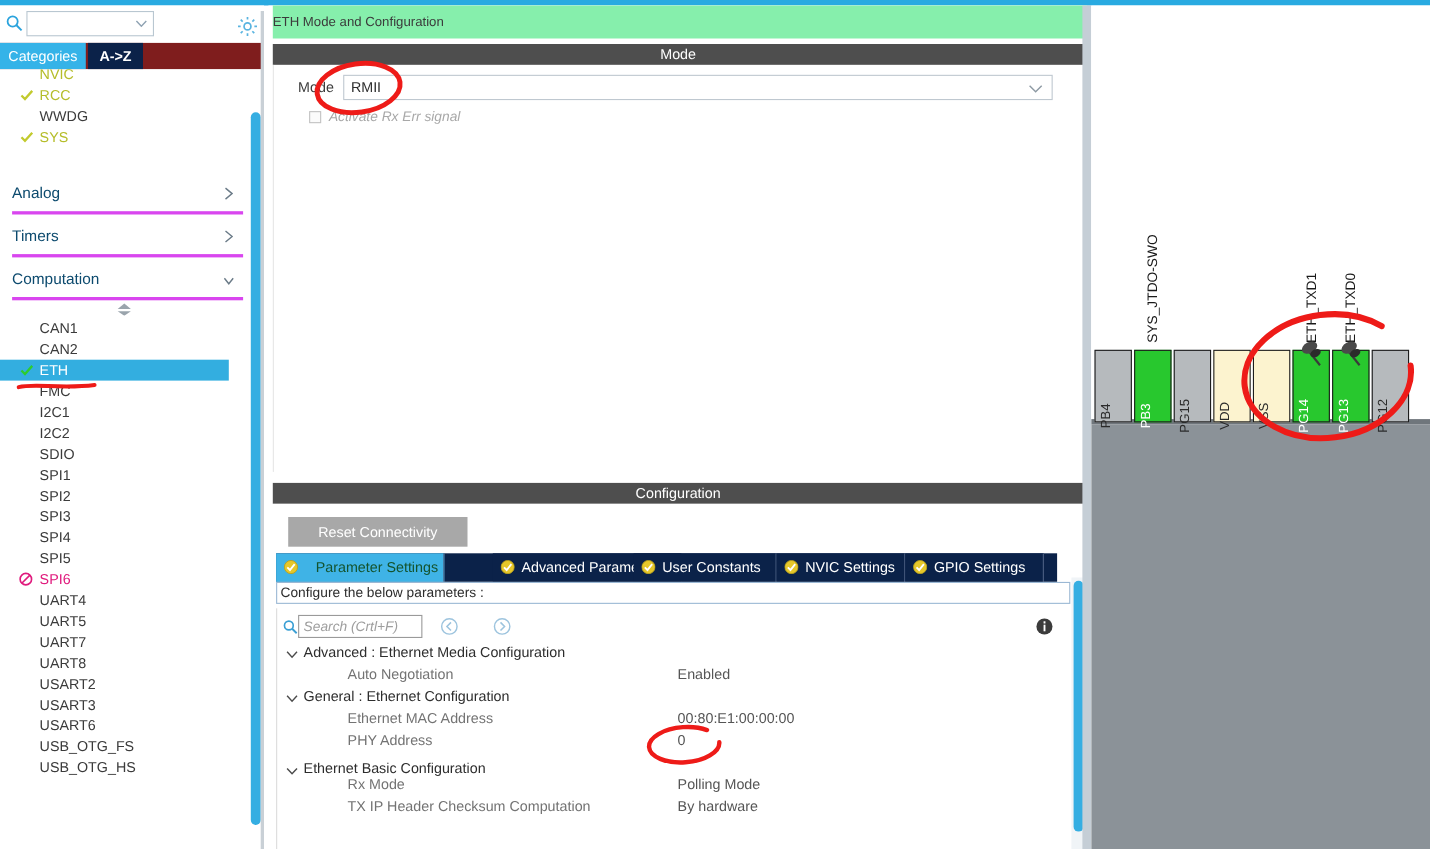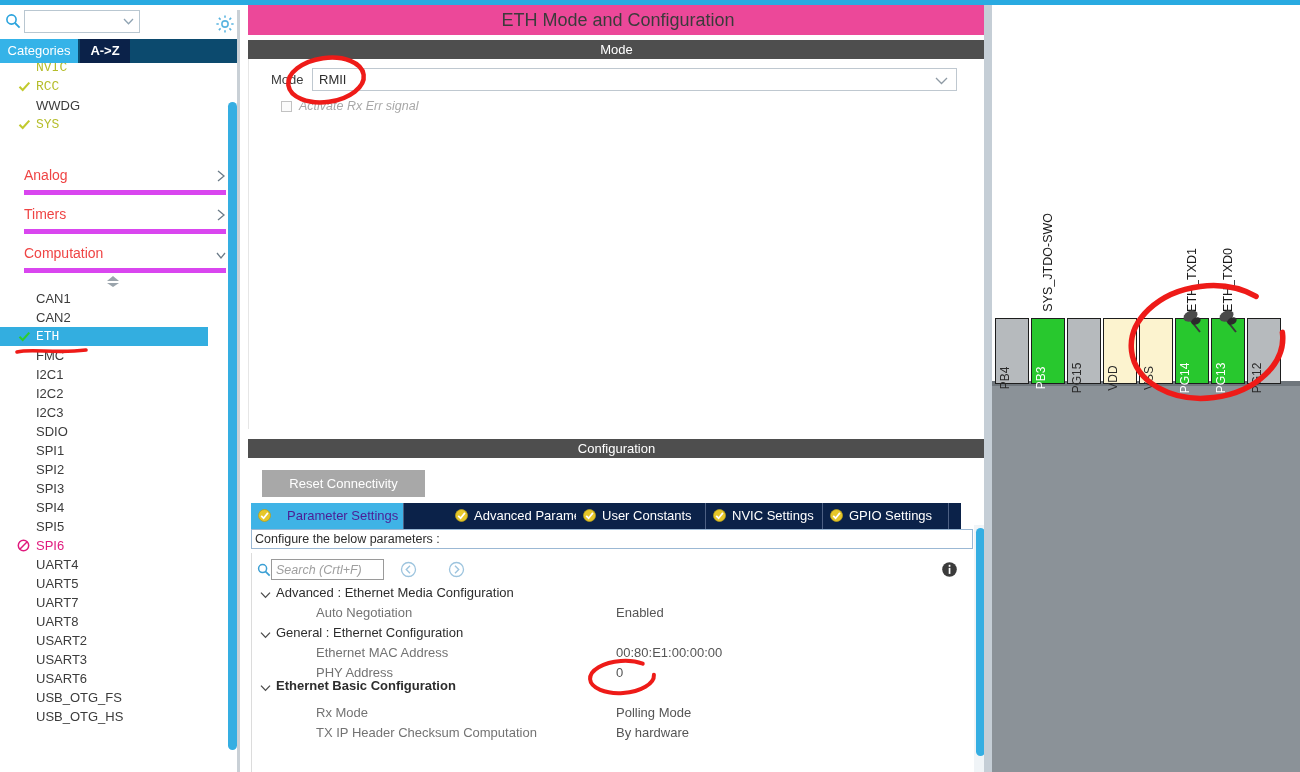--- a/index.html
+++ b/index.html
@@ -37,21 +37,21 @@
   .search-combo .chev {
     position: absolute; right: 5px; top: 7px; width: 11px; height: 7px;
   }
   .gear-btn {
     position: absolute; left: 214px; top: 8px; width: 22px; height: 22px;
     cursor: pointer;
   }
 
   .tabs-row {
     position: absolute; left: 0; top: 34px; width: 276px; height: 24px;
-    background: #0c4a6e;
+    background: #7f1d1d;
   }
   .tab-cats {
     position: absolute; left: 0; top: 0; width: 78px; height: 24px;
     background: #35b3e8; color: #ffffff; font-size: 13px;
     line-height: 24px; text-align: center; cursor: pointer;
   }
   .tab-az {
     position: absolute; left: 80px; top: 0; width: 50px; height: 24px;
     background: #0b2249; color: #ffffff; font-size: 13px; font-weight: bold;
     line-height: 24px; text-align: center; cursor: pointer;
@@ -59,34 +59,34 @@
 
   .tree-area {
     position: absolute; left: 0; top: 58px; width: 240px; height: 709px;
     background: #ffffff; overflow: hidden;
   }
   .tree-item {
     height: 19px; line-height: 19px; font-size: 13px;
     color: #3b3b3b; padding-left: 36px; position: relative;
     white-space: nowrap; cursor: pointer;
   }
-  .tree-item.olive { color: #b5bd2a; font-family: Liberation Mono, monospace; }
+  .tree-item.olive { color: #b5bd2a; }
   .tree-item.sel {
     background: #33aee0; color: #ffffff; width: 208px;
   }
   .tick {
     position: absolute; left: 18px; top: 3px; width: 13px; height: 13px;
   }
   .ban {
     position: absolute; left: 17px; top: 3px; width: 13px; height: 13px;
   }
   .cat-row {
     position: relative; height: 39px; line-height: 39px; width: 210px;
-    margin-left: 24px; border-bottom: 5px solid #d946ef;
-    font-size: 14px; color: #ef4444; cursor: pointer;
+    margin-left: 11px; border-bottom: 3px solid #d946ef;
+    font-size: 14px; color: #0c4a6e; cursor: pointer;
   }
   .cat-row .arrow {
     position: absolute; right: 8px; top: 14px; width: 10px; height: 12px;
   }
   .collapse-ctl {
     position: relative; height: 16px; width: 240px;
   }
   .collapse-ctl svg { position: absolute; left: 105px; top: 2px; }
 
   
@@ -103,22 +103,22 @@
     background: #c9d0d6;
   }
 
   
   .center {
     position: absolute; left: 244px; top: 5px; width: 744px; height: 767px;
     background: #ffffff;
   }
   .panel-title {
     position: absolute; left: 4px; top: 0; width: 740px; height: 30px;
-    line-height: 30px; text-align: center; font-size: 18px; color: #3b3b3b;
-    background: #ec4899;
+    line-height: 30px; font-size: 12px; color: #3b3b3b;
+    background: #86efac;
   }
   .bar-dark {
     position: absolute; height: 19px; line-height: 19px; text-align: center;
     background: #4e4e4e; color: #ffffff; font-size: 13px;
   }
   #mode-bar { left: 4px; top: 35px; width: 737px; }
   #config-bar { left: 4px; top: 434px; width: 737px; }
 
   .mode-body {
     position: absolute; left: 4px; top: 54px; width: 737px; height: 370px;
@@ -161,21 +161,21 @@
   .tabstrip {
     position: absolute; left: 3px; top: 45px; width: 710px; height: 26px;
     background: #0b2249;
   }
   .ctab {
     position: absolute; top: 0; height: 26px; background: #0b2249;
     color: #ffffff; font-size: 13px; line-height: 26px;
     padding-left: 26px; cursor: pointer; white-space: nowrap;
     border-right: 1px solid #4d6083;
   }
-  .ctab.active { background: #3fb3e6; color: #4c1d95; padding-left: 36px; }
+  .ctab.active { background: #3fb3e6; color: #14532d; padding-left: 36px; }
   .ctab .tic { position: absolute; left: 7px; top: 6px; width: 13px; height: 13px; }
 
   .param-note {
     position: absolute; left: 3px; top: 71px; width: 722px; height: 20px;
     border: 1px solid #9bb8d4; background: #ffffff;
     font-size: 12.5px; color: #2d2d2d; line-height: 19px; padding-left: 3px;
   }
   .param-pane {
     position: absolute; left: 3px; top: 95px; width: 722px; height: 224px;
     background: #ffffff; border-left: 1px solid #dcdcdc;
@@ -349,21 +349,20 @@
 
       <div id="conn-list">
           <div class="tree-item"><span>CAN1</span></div>
           <div class="tree-item"><span>CAN2</span></div>
           <div class="tree-item olive sel"><svg class="tick" viewBox="0 0 13 13">
               <polyline points="1.5,6.8 4.7,10 11.3,2.6" fill="none" stroke="#2ecc2e" stroke-width="2.1"></polyline>
             </svg><span>ETH</span></div>
           <div class="tree-item"><span>FMC</span></div>
           <div class="tree-item"><span>I2C1</span></div>
           <div class="tree-item"><span>I2C2</span></div>
-          <div class="tree-item"><span>I2C3</span></div>
           <div class="tree-item"><span>SDIO</span></div>
           <div class="tree-item"><span>SPI1</span></div>
           <div class="tree-item"><span>SPI2</span></div>
           <div class="tree-item"><span>SPI3</span></div>
           <div class="tree-item"><span>SPI4</span></div>
           <div class="tree-item"><span>SPI5</span></div>
           <div class="tree-item"><svg class="ban" viewBox="0 0 13 13">
               <circle cx="6.5" cy="6.5" r="5.2" fill="none" stroke="#e01a7d" stroke-width="1.5"></circle>
               <line x1="2.8" y1="10.2" x2="10.2" y2="2.8" stroke="#e01a7d" stroke-width="1.5"></line>
             </svg><span style="color: rgb(224, 26, 125);">SPI6</span></div>
@@ -468,21 +467,21 @@
                 <polyline points="1,1.6 5.5,6.4 10,1.6" fill="none" stroke="#4b4b4b" stroke-width="1.3"></polyline>
               </svg><span>General : Ethernet Configuration</span></div>
             <div class="prow leaf" style="top: 92px;">
               <span class="pname">Ethernet MAC Address</span>
               <span class="pval">00:80:E1:00:00:00</span>
             </div>
             <div class="prow leaf" style="top: 112px;">
               <span class="pname">PHY Address</span>
               <span class="pval">0</span>
             </div>
-            <div class="prow pgroup" style="top: 125px; font-weight: bold;"><svg class="twisty" viewBox="0 0 11 8">
+            <div class="prow pgroup" style="top: 138px;"><svg class="twisty" viewBox="0 0 11 8">
                 <polyline points="1,1.6 5.5,6.4 10,1.6" fill="none" stroke="#4b4b4b" stroke-width="1.3"></polyline>
               </svg><span>Ethernet Basic Configuration</span></div>
             <div class="prow leaf" style="top: 152px;">
               <span class="pname">Rx Mode</span>
               <span class="pval">Polling Mode</span>
             </div>
             <div class="prow leaf" style="top: 172px;">
               <span class="pname">TX IP Header Checksum Computation</span>
               <span class="pval">By hardware</span>
             </div>

